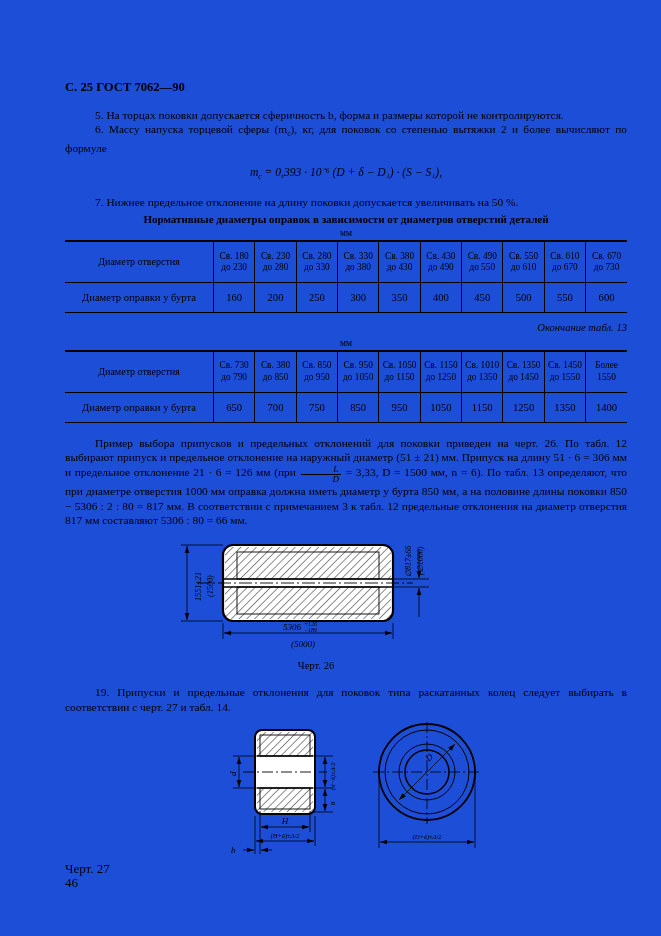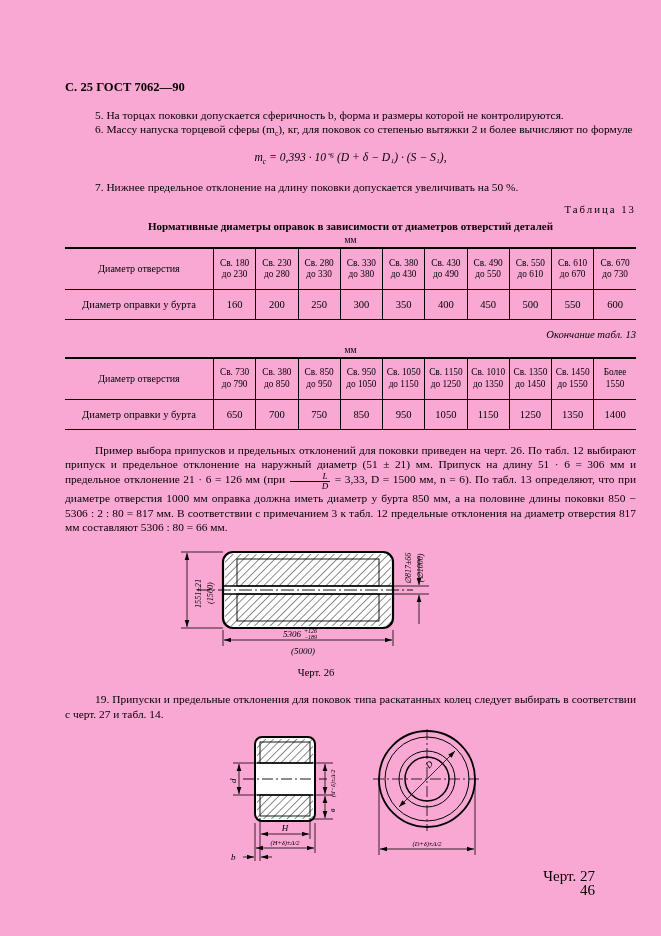--- a/index.html
+++ b/index.html
@@ -1,17 +1,17 @@
 <!DOCTYPE html>
 <html><head>
 <meta charset="utf-8">
 <style>
   html,body{margin:0;padding:0;background:#fff;}
-  .page{position:relative;width:661px;height:936px;background:#f9a8d4;overflow:hidden;
-        box-sizing:border-box;padding:80px 25px 0 65px;
+  .page{position:relative;width:661px;height:936px;background:#1d4ed8;overflow:hidden;
+        box-sizing:border-box;padding:80px 34px 0 65px;
         font-family:"Liberation Serif",serif;color:#000;
         font-size:11.4px;line-height:14.6px;}
   .doc-header{font-weight:bold;font-size:12.6px;margin-bottom:13px;}
   .para{text-indent:30px;text-align:justify;}
   .formula-line{text-align:center;font-style:italic;margin:10px 0 11px;font-size:11.6px;}
   .sub{font-size:7.5px;vertical-align:-2.5px;}
   .where-l2{margin-left:19px;}
   .tbl-label{text-align:right;letter-spacing:2px;font-size:10.8px;margin-top:7px;}
   .tbl-title{text-align:center;font-weight:bold;font-size:11px;margin-top:2px;}
   .unit{text-align:center;font-size:9.5px;line-height:11px;margin:2px 0 1px;}
@@ -24,42 +24,41 @@
   .cont-label{font-style:italic;text-align:right;font-size:10.6px;margin-top:8px;}
   .example{margin-top:13px;}
   .frac{display:inline-block;text-align:center;vertical-align:-6px;font-style:italic;
         font-size:9px;line-height:9px;padding:0 1px;}
   .frac .num{display:block;border-bottom:1px solid #000;padding:0 2px;}
   .frac .den{display:block;padding:0 2px;}
   .fig26-wrap{margin-top:5px;margin-left:96px;width:310px;}
   .fig27-wrap{margin-top:6px;margin-left:150px;width:290px;}
   .fig-caption{font-size:10.6px;text-align:center;}
   .cap26{width:310px;margin-left:96px;margin-top:1px;}
-  .center330{width:530px;text-align:right;font-size:15px;}
+  .center330{width:530px;text-align:left;font-size:13px;}
   .para19{margin-top:11px;}
   svg text{font-family:"Liberation Serif",serif;fill:#000;}
   svg .dimtxt{font-style:italic;}
 </style>
 </head>
 <body>
 
 <div class="page">
 
   <div class="doc-header">С. 25 ГОСТ 7062—90</div>
 
   <div class="para">5. На торцах поковки допускается сферичность b, форма и размеры которой не контролируются.</div>
 
   <div class="para"><span>6. Массу напуска торцевой сферы (m</span><span class="sub">с</span><span>), кг, для поковок со степенью вытяжки 2 и более вычисляют по формуле</span></div>
 
   <div class="formula-line"><span>m</span><span class="sub">с</span><span> = 0,393 · 10⁻⁶ (D + δ − D₁) · (S − S₁),</span></div>
 
 
   <div class="para">7. Нижнее предельное отклонение на длину поковки допускается увеличивать на 50 %.</div>
 
-  <div class="tbl-label">Таблица 13</div>
   <div class="tbl-title">Нормативные диаметры оправок в зависимости от диаметров отверстий деталей</div>
   <div class="unit">мм</div>
 
   <table class="gost">
     <tbody>
         <tr class="hdr">
           <td>Диаметр отверстия</td>
           <td class="ch">Св. 180
 до 230</td>
           <td class="ch">Св. 230

